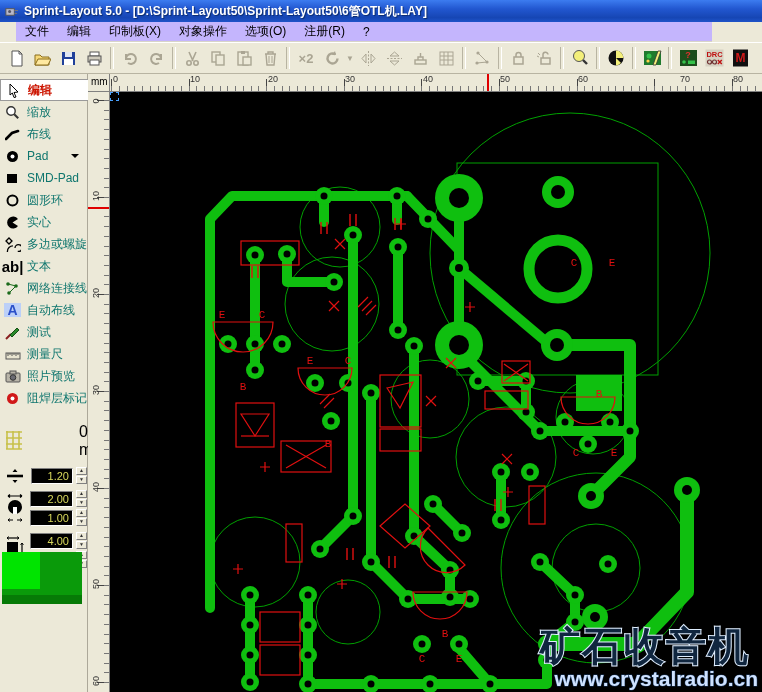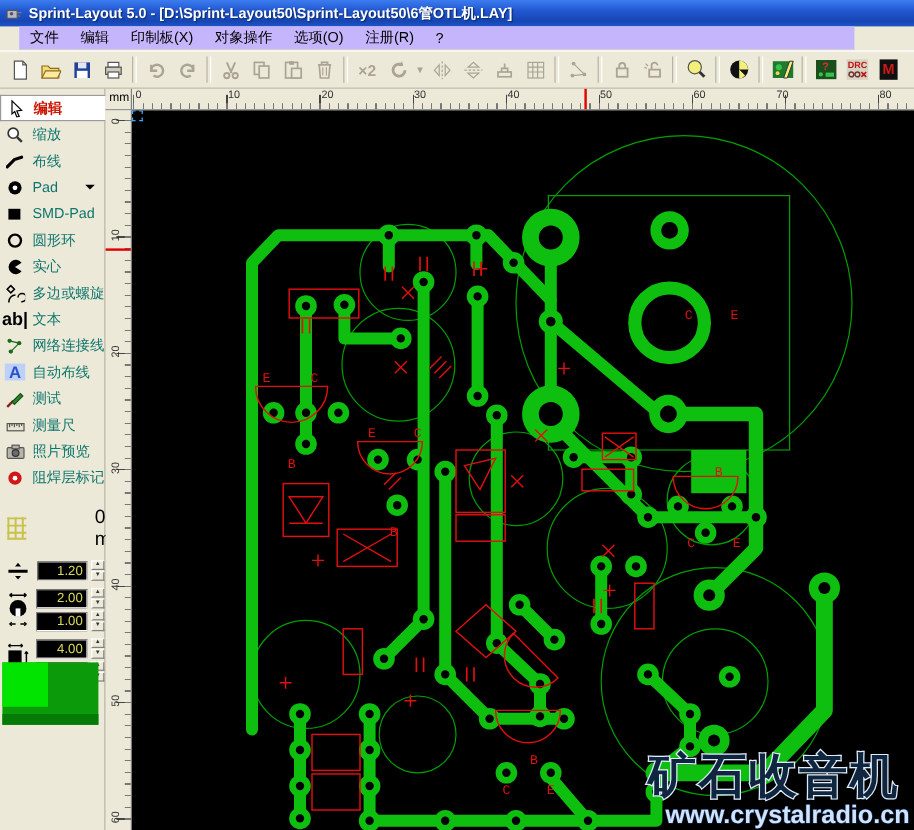--- a/index.html
+++ b/index.html
@@ -476,21 +476,21 @@
 
   <div class="corner"><span>mm</span></div>
   <div class="hruler">
     <span class="rlab" style="left:3px">0</span>
     <span class="rlab" style="left:80px">10</span>
     <span class="rlab" style="left:158px">20</span>
     <span class="rlab" style="left:235px">30</span>
     <span class="rlab" style="left:313px">40</span>
     <span class="rlab" style="left:390px">50</span>
     <span class="rlab" style="left:468px">60</span>
-    <span class="rlab" style="left:537px">70</span>
+    <span class="rlab" style="left:570px">70</span>
     <span class="rlab" style="left:623px">80</span>
     <div class="hmarker" style="left:377px"></div>
   </div>
   <div class="vruler">
     <span class="rlab" style="top:4px">0</span>
     <span class="rlab" style="top:99px">10</span>
     <span class="rlab" style="top:196px">20</span>
     <span class="rlab" style="top:293px">30</span>
     <span class="rlab" style="top:390px">40</span>
     <span class="rlab" style="top:487px">50</span>

